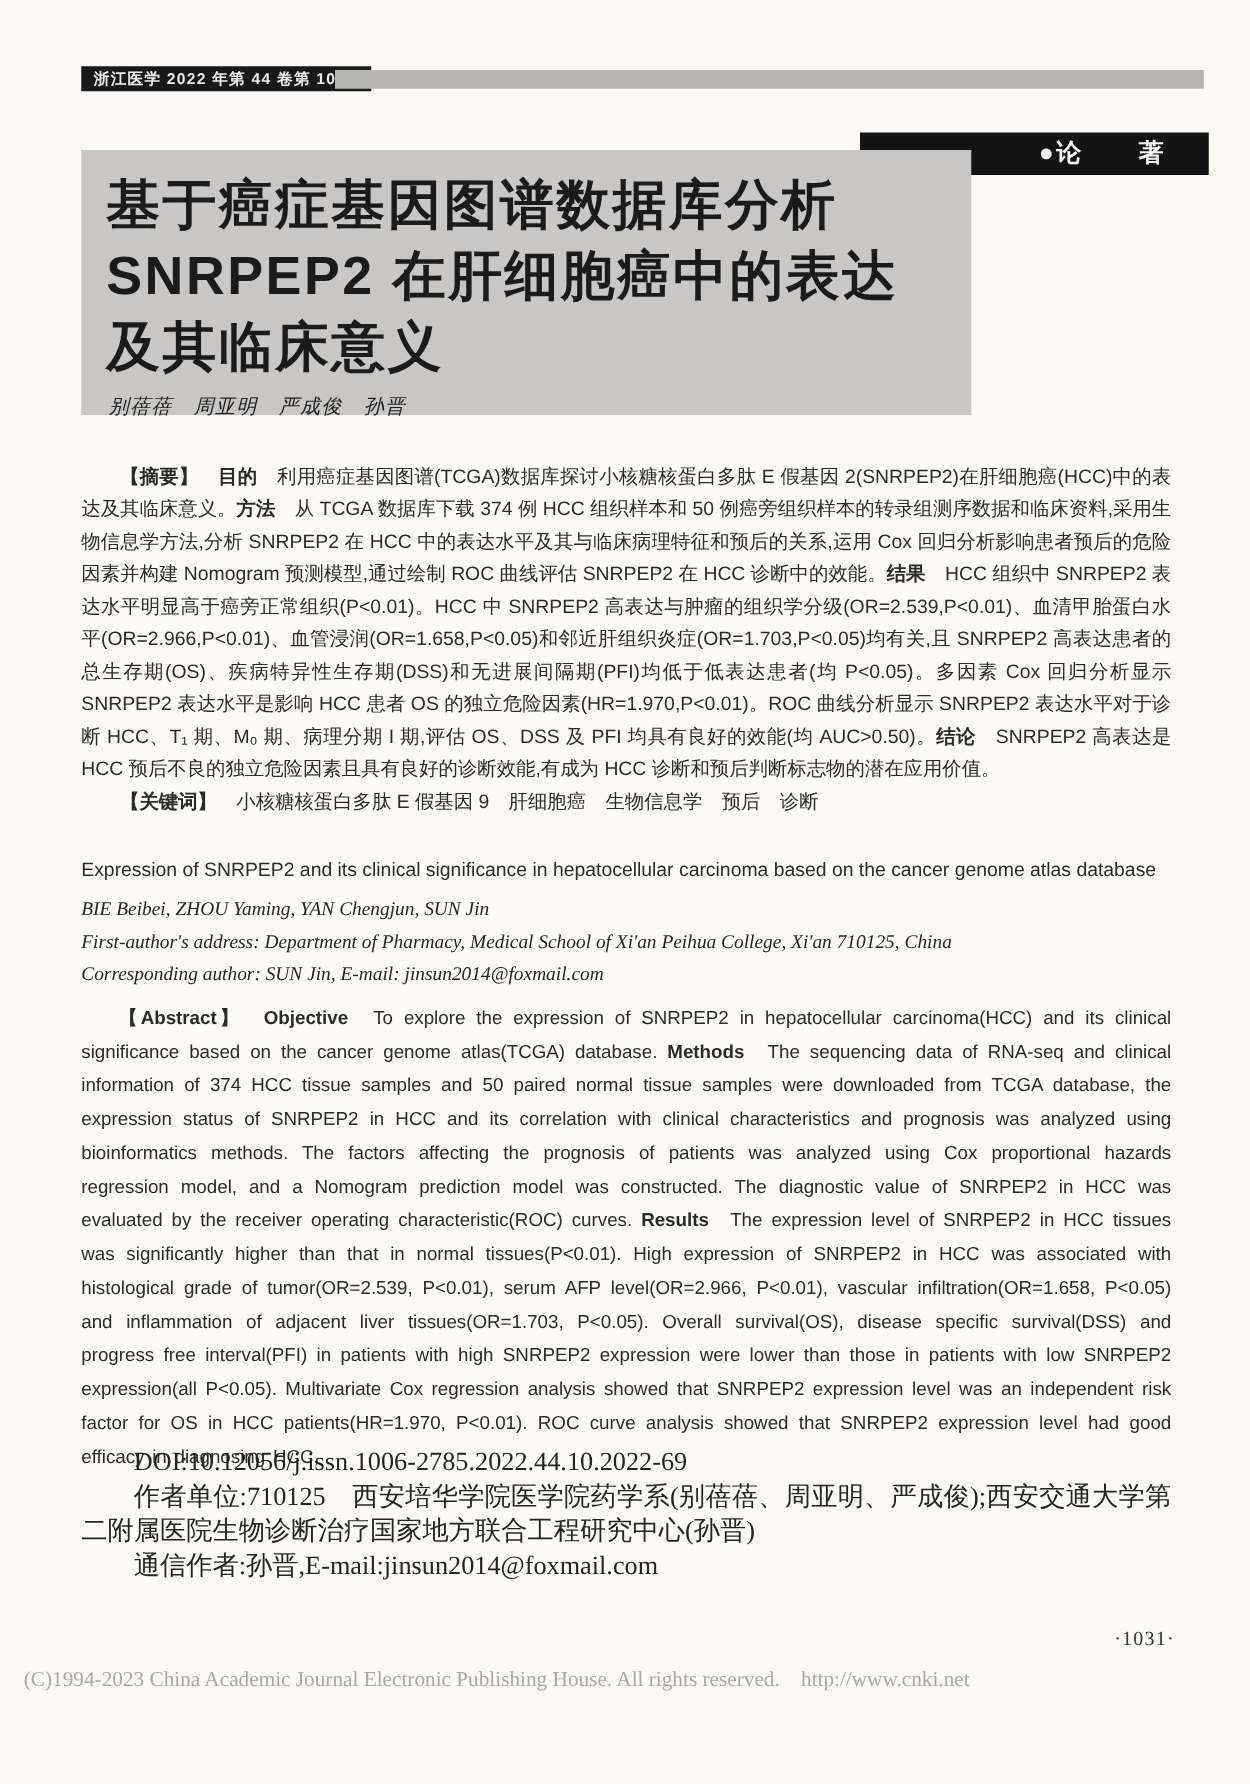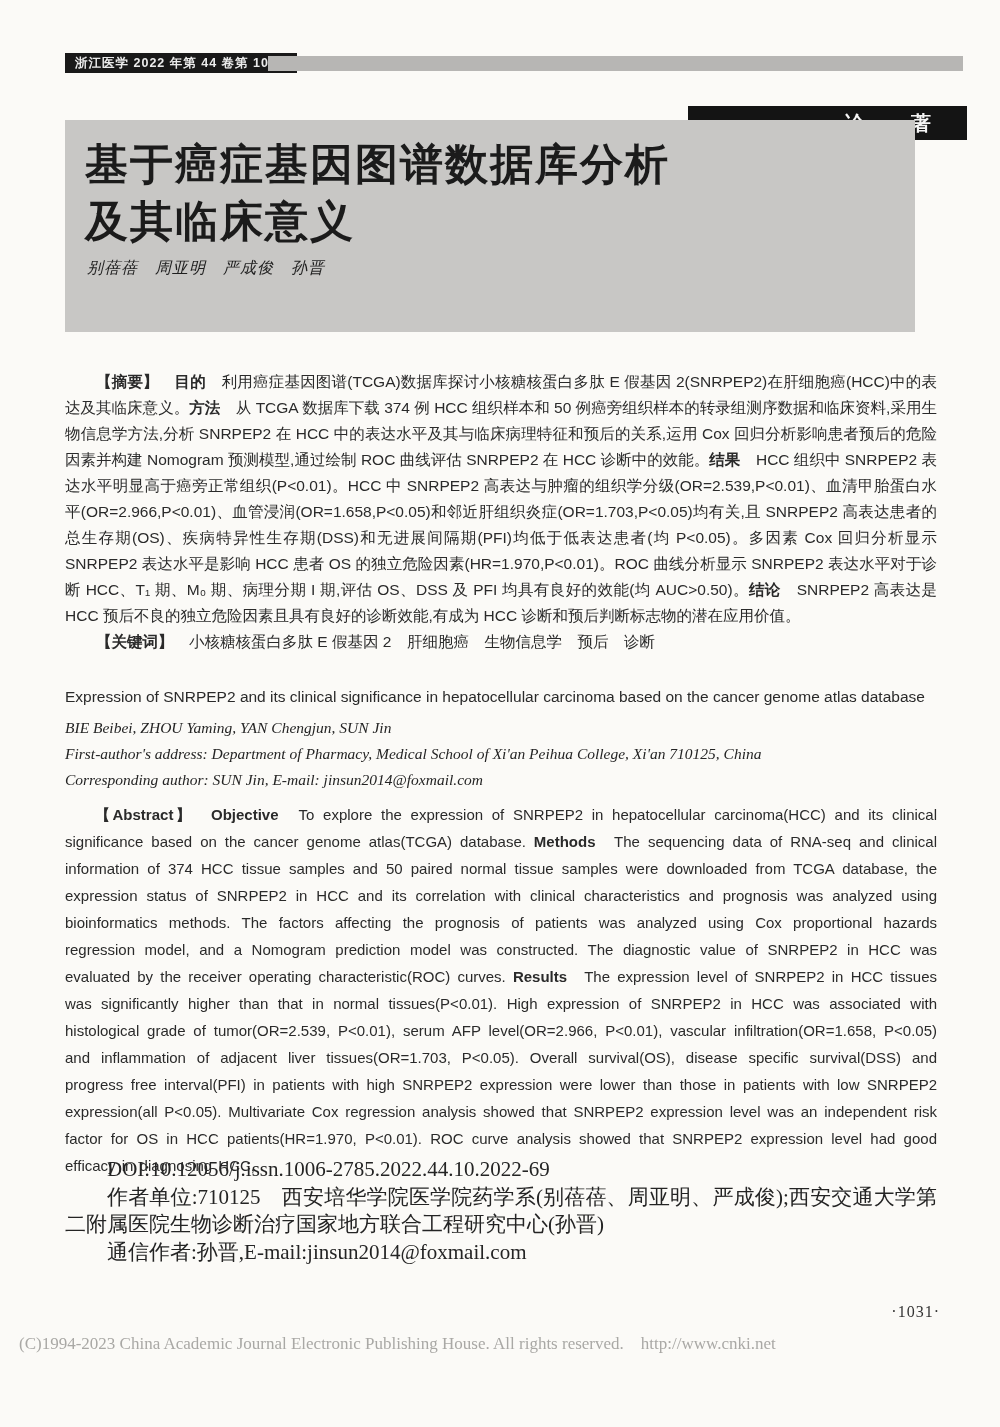--- a/index.html
+++ b/index.html
@@ -30,21 +30,21 @@
   .article-type{
     position:absolute;left:688px;top:106px;width:279px;height:34px;
     background:#141414;color:#f5f5f5;
     font-size:20px;font-weight:bold;line-height:34px;
     text-align:right;padding-right:34px;box-sizing:border-box;
     letter-spacing:2px;white-space:pre;
   }
 
   
   .title-box{
-    position:absolute;left:65px;top:120px;width:850px;height:212px;
+    position:absolute;left:65px;top:120px;width:712px;height:212px;
     background:#c8c7c5;
   }
   .title-lines{
     padding:16px 0 0 20px;
   }
   .title-line{
     font-size:43px;font-weight:bold;color:#1b1b1b;
     line-height:57px;letter-spacing:2px;white-space:nowrap;
   }
   .title-authors{
@@ -104,28 +104,29 @@
 <div class="page">
 
   <div class="journal-label">浙江医学 2022 年第 44 卷第 10 期</div>
   <div class="header-bar"></div>
 
   <div class="article-type">●论　　著</div>
 
   <div class="title-box">
     <div class="title-lines">
       <div class="title-line">基于癌症基因图谱数据库分析</div>
+      <div class="title-line">SNRPEP2 在肝细胞癌中的表达</div>
       <div class="title-line">及其临床意义</div>
     </div>
     <div class="title-authors">别蓓蓓　周亚明　严成俊　孙晋</div>
   </div>
 
   <div class="content">
     <p class="abs-cn"><span class="seg-b">【摘要】　目的　</span><span>利用癌症基因图谱(TCGA)数据库探讨小核糖核蛋白多肽 E 假基因 2(SNRPEP2)在肝细胞癌(HCC)中的表达及其临床意义。</span><span class="seg-b">方法　</span><span>从 TCGA 数据库下载 374 例 HCC 组织样本和 50 例癌旁组织样本的转录组测序数据和临床资料,采用生物信息学方法,分析 SNRPEP2 在 HCC 中的表达水平及其与临床病理特征和预后的关系,运用 Cox 回归分析影响患者预后的危险因素并构建 Nomogram 预测模型,通过绘制 ROC 曲线评估 SNRPEP2 在 HCC 诊断中的效能。</span><span class="seg-b">结果　</span><span>HCC 组织中 SNRPEP2 表达水平明显高于癌旁正常组织(P&lt;0.01)。HCC 中 SNRPEP2 高表达与肿瘤的组织学分级(OR=2.539,P&lt;0.01)、血清甲胎蛋白水平(OR=2.966,P&lt;0.01)、血管浸润(OR=1.658,P&lt;0.05)和邻近肝组织炎症(OR=1.703,P&lt;0.05)均有关,且 SNRPEP2 高表达患者的总生存期(OS)、疾病特异性生存期(DSS)和无进展间隔期(PFI)均低于低表达患者(均 P&lt;0.05)。多因素 Cox 回归分析显示 SNRPEP2 表达水平是影响 HCC 患者 OS 的独立危险因素(HR=1.970,P&lt;0.01)。ROC 曲线分析显示 SNRPEP2 表达水平对于诊断 HCC、T₁ 期、M₀ 期、病理分期 I 期,评估 OS、DSS 及 PFI 均具有良好的效能(均 AUC&gt;0.50)。</span><span class="seg-b">结论　</span><span>SNRPEP2 高表达是 HCC 预后不良的独立危险因素且具有良好的诊断效能,有成为 HCC 诊断和预后判断标志物的潜在应用价值。</span></p>
-    <p class="kw-cn"><span class="seg-b">【关键词】　</span><span>小核糖核蛋白多肽 E 假基因 2　肝细胞癌　生物信息学　预后　诊断</span></p>
+    <p class="kw-cn"><span class="seg-b">【关键词】　</span><span>小核糖核蛋白多肽 E 假基因 9　肝细胞癌　生物信息学　预后　诊断</span></p>
 
     <div class="en-block">
       <p class="en-title">Expression of SNRPEP2 and its clinical significance in hepatocellular carcinoma based on the cancer genome atlas database</p>
       <p class="en-italic">BIE Beibei, ZHOU Yaming, YAN Chengjun, SUN Jin</p>
       <p class="en-italic">First-author's address: Department of Pharmacy, Medical School of Xi'an Peihua College, Xi'an  710125, China</p>
       <p class="en-italic">Corresponding author: SUN Jin, E-mail: jinsun2014@foxmail.com</p>
     </div>
 
     <p class="abs-en"><span class="seg-b">【Abstract】　Objective　</span><span>To explore the expression of SNRPEP2 in hepatocellular carcinoma(HCC) and its clinical significance based on the cancer genome atlas(TCGA) database. </span><span class="seg-b">Methods　</span><span>The sequencing data of RNA-seq and clinical information of 374 HCC tissue samples and 50 paired normal tissue samples were downloaded from TCGA database, the expression status of SNRPEP2 in HCC and its correlation with clinical characteristics and prognosis was analyzed using bioinformatics methods. The factors affecting the prognosis of patients was analyzed using Cox proportional hazards regression model, and a Nomogram prediction model was constructed. The diagnostic value of SNRPEP2 in HCC was evaluated by the receiver operating characteristic(ROC) curves. </span><span class="seg-b">Results　</span><span>The expression level of SNRPEP2 in HCC tissues was significantly higher than that in normal tissues(P&lt;0.01). High expression of SNRPEP2 in HCC was associated with histological grade of tumor(OR=2.539, P&lt;0.01), serum AFP level(OR=2.966, P&lt;0.01), vascular infiltration(OR=1.658, P&lt;0.05) and inflammation of adjacent liver tissues(OR=1.703, P&lt;0.05). Overall survival(OS), disease specific survival(DSS) and progress free interval(PFI) in patients with high SNRPEP2 expression were lower than those in patients with low SNRPEP2 expression(all P&lt;0.05). Multivariate Cox regression analysis showed that SNRPEP2 expression level was an independent risk factor for OS in HCC patients(HR=1.970, P&lt;0.01). ROC curve analysis showed that SNRPEP2 expression level had good efficacy in diagnosing HCC,</span></p>
   </div>

